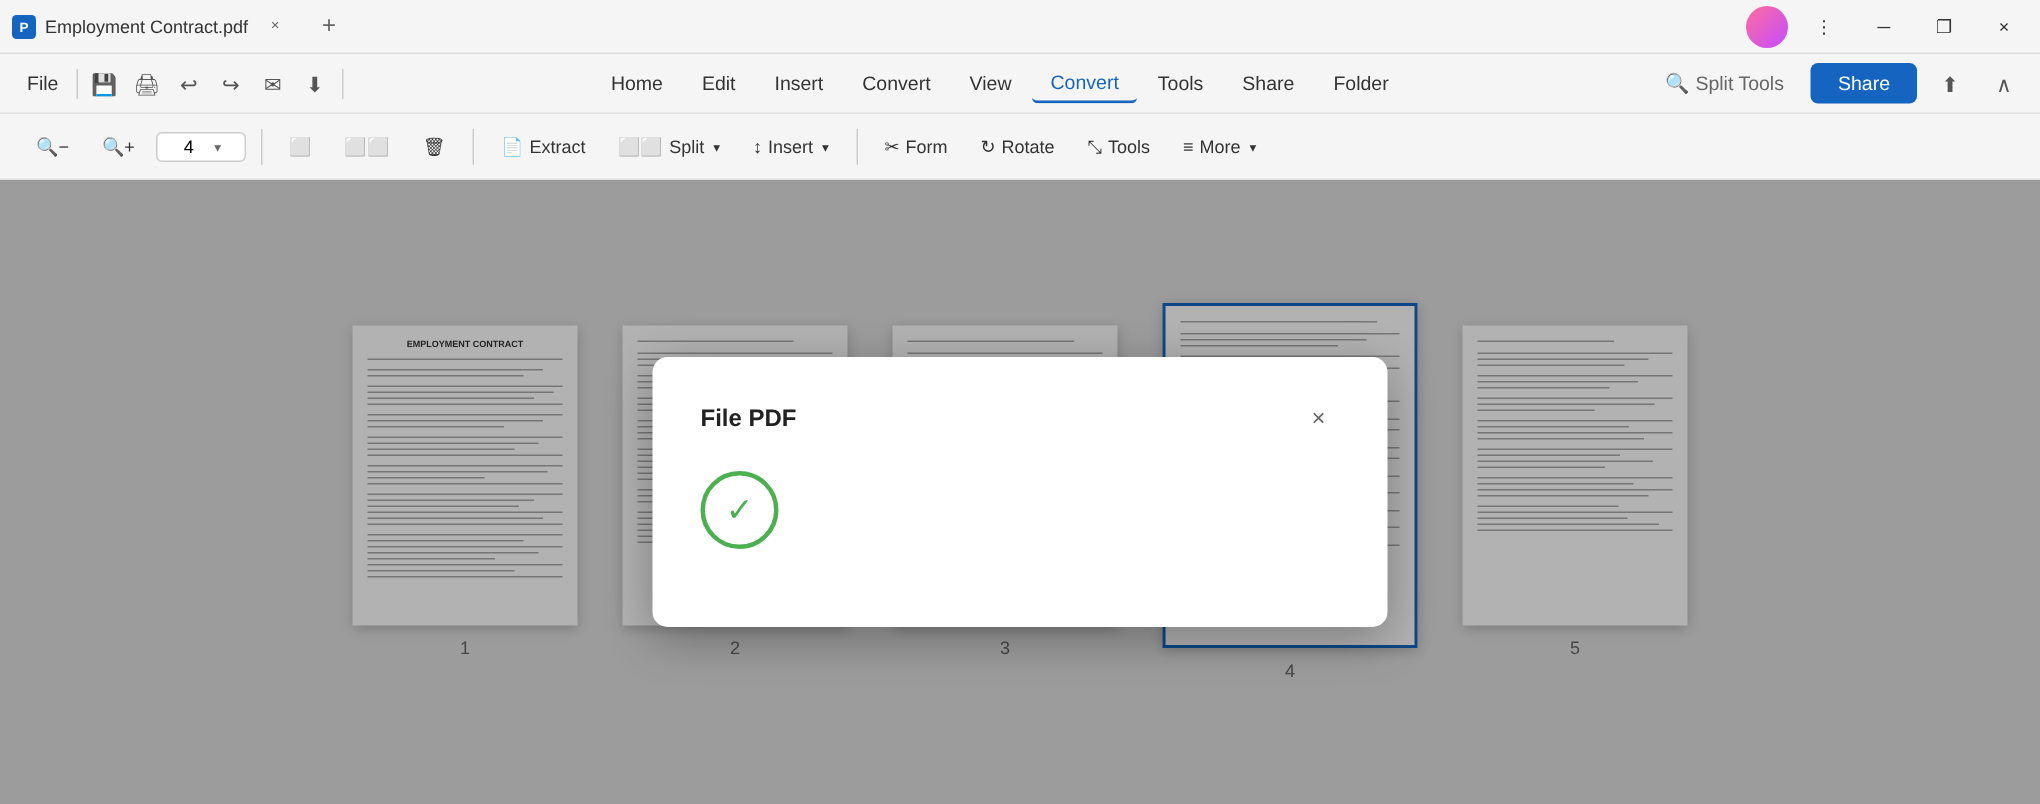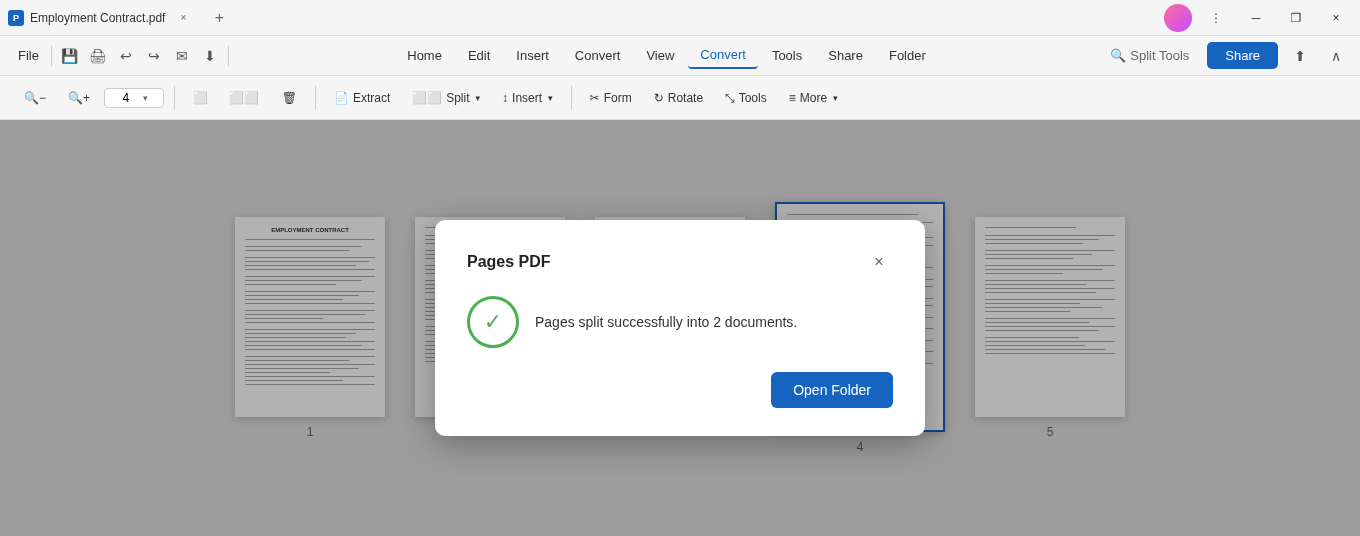--- a/index.html
+++ b/index.html
@@ -436,27 +436,23 @@
           <div style="height:1px; background:#aaa;"></div>
         </div>
       </div>
     </div>
     <span class="page-num">5</span>
   </div>
 
   <div class="overlay">
     <div class="dialog">
       <div class="dialog-header">
-        <span class="dialog-title">Pages PDF</span>
+        <span class="dialog-title">File PDF</span>
         <div class="dialog-close">×</div>
       </div>
       <div class="dialog-body">
         <div class="success-icon">
           <span>✓</span>
         </div>
-        <p class="dialog-message">Pages split successfully into 2 documents.</p>
-      </div>
-      <div class="dialog-footer">
-        <button class="open-folder-btn">Open Folder</button>
       </div>
     </div>
   </div>
 </div>
 
 </body></html>

